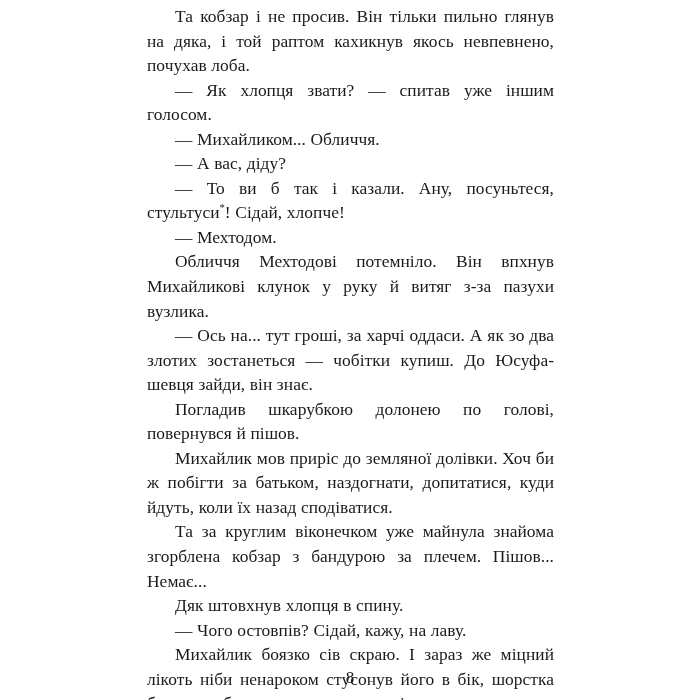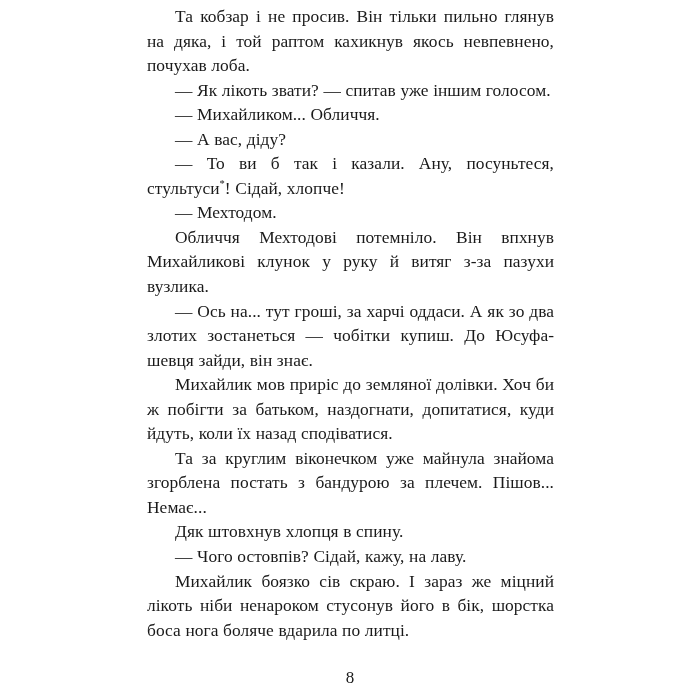--- a/index.html
+++ b/index.html
@@ -95,31 +95,32 @@
   }
 </style>
 </head>
 <body>
 
 <div class="page">
 
   <div class="text-block">
 
     <p class="para">Та кобзар і не просив. Він тільки пильно глянув на дяка, і той раптом кахикнув якось невпевнено, почухав лоба.</p>
-    <p class="para">— Як лікоть звати? — спитав уже іншим голосом.</p>
+    <p class="para">— Як хлопця звати? — спитав уже іншим голосом.</p>
     <p class="para">— Михайликом... Обличчя.</p>
     <p class="para">— А вас, діду?</p>
     <p class="para"><span>— То ви б так і казали. Ану, посуньтеся, стультуси</span><span class="fn-marker-inline">*</span><span>! Сідай, хлопче!</span></p>
 
     <p class="para">— Мехтодом.</p>
 
     <p class="para">Обличчя Мехтодові потемніло. Він впхнув Михайликові клунок у руку й витяг з-за пазухи вузлика.</p>
     <p class="para">— Ось на... тут гроші, за харчі оддаси. А як зо два злотих зостанеться — чобітки купиш. До Юсуфа-шевця зайди, він знає.</p>
+    <p class="para">Погладив шкарубкою долонею по голові, повернувся й пішов.</p>
     <p class="para">Михайлик мов приріс до земляної долівки. Хоч би ж побігти за батьком, наздогнати, допитатися, куди йдуть, коли їх назад сподіватися.</p>
-    <p class="para">Та за круглим віконечком уже майнула знайома згорблена постать з бандурою за плечем. Пішов... Немає...</p>
+    <p class="para">Та за круглим віконечком уже майнула знайома згорблена кобзар з бандурою за плечем. Пішов... Немає...</p>
     <p class="para">Дяк штовхнув хлопця в спину.</p>
     <p class="para">— Чого остовпів? Сідай, кажу, на лаву.</p>
     <p class="para">Михайлик боязко сів скраю. І зараз же міцний лікоть ніби ненароком стусонув його в бік, шорстка боса нога боляче вдарила по литці.</p>
 
   </div>
 
 
   <div class="page-number">8</div>
 
 </div>

